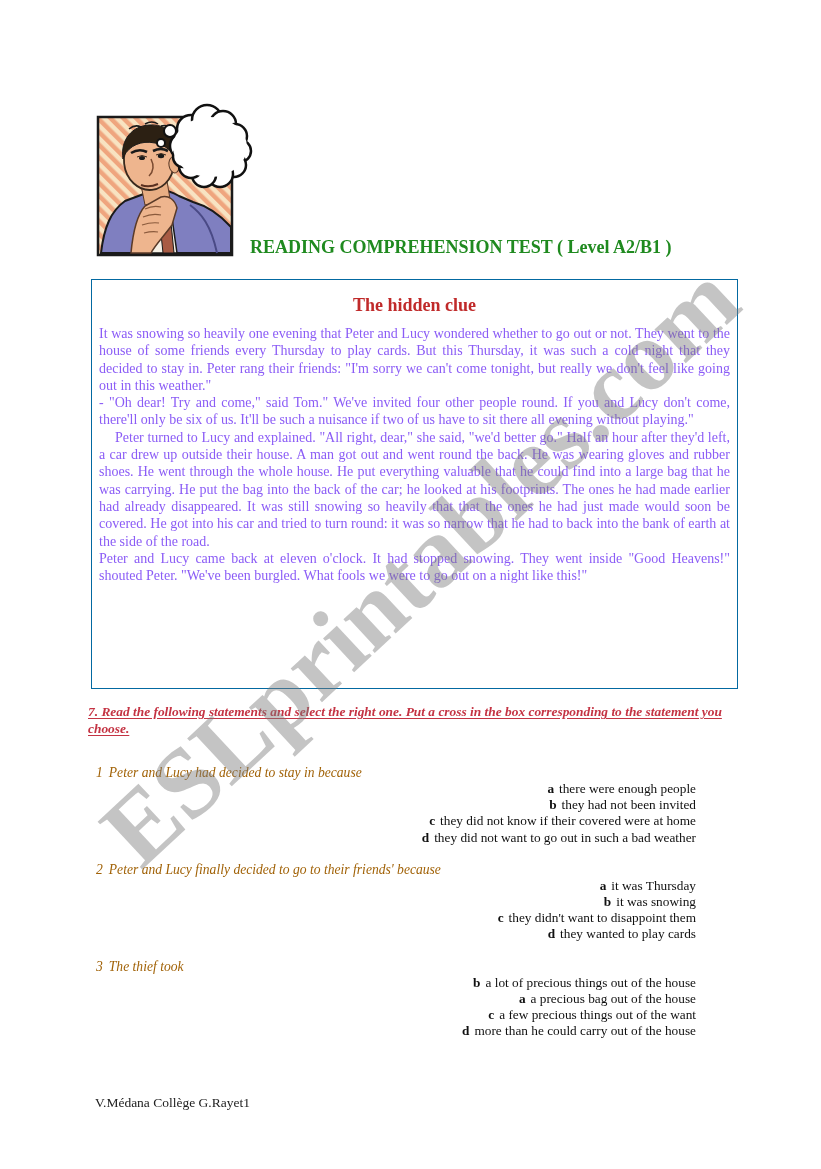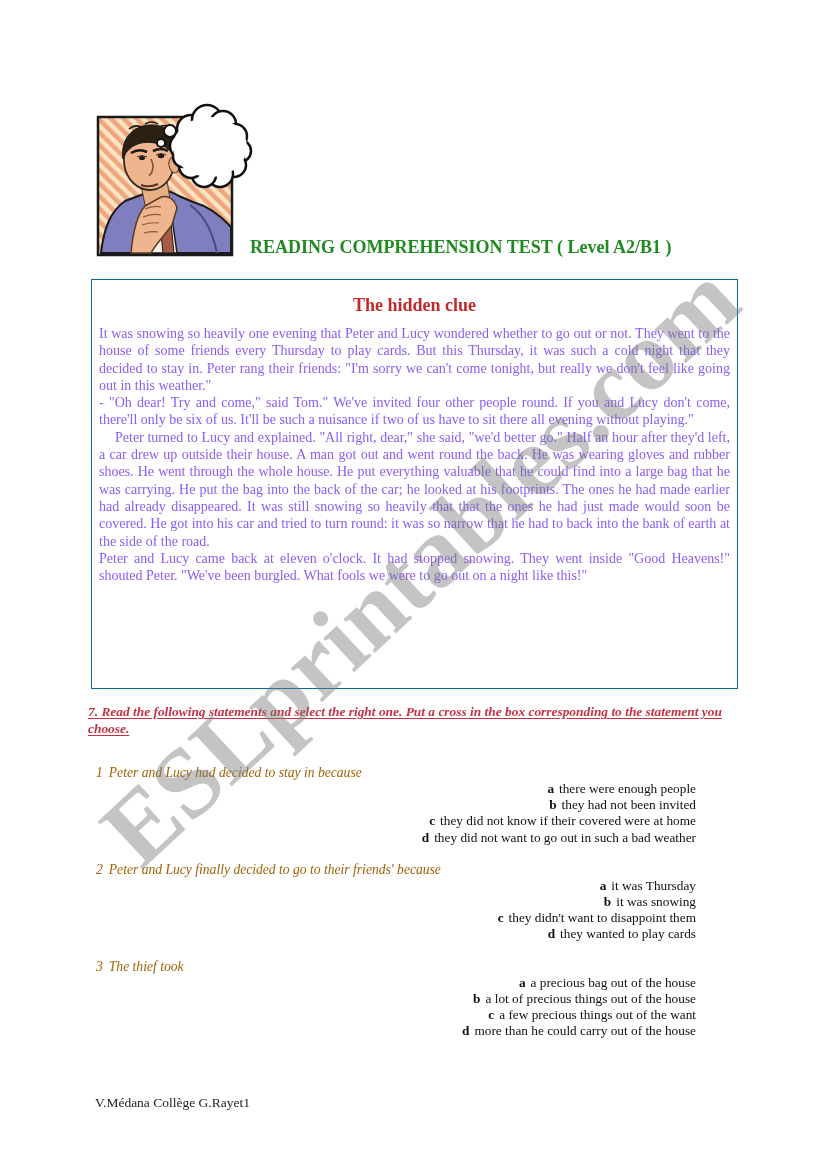--- a/index.html
+++ b/index.html
@@ -225,22 +225,22 @@
         <div class="option"><span class="opt-letter">c</span><span>they didn't want to disappoint them</span></div>
         <div class="option"><span class="opt-letter">d</span><span>they wanted to play cards</span></div>
       </div>
     </div>
 
     <div class="question">
       <div class="q-heading">
         <span class="q-num">3</span><span>The thief took</span>
       </div>
       <div class="options">
+        <div class="option"><span class="opt-letter">b</span><span>a lot of precious things out of the house</span></div>
         <div class="option"><span class="opt-letter">a</span><span>a precious bag out of the house</span></div>
-        <div class="option"><span class="opt-letter">b</span><span>a lot of precious things out of the house</span></div>
         <div class="option"><span class="opt-letter">c</span><span>a few precious things out of the want</span></div>
         <div class="option"><span class="opt-letter">d</span><span>more than he could carry out of the house</span></div>
       </div>
     </div>
 
   </div>
 
   <div class="footer">
     <span>V.Médana Collège G.Rayet</span>
     <span>1</span>

